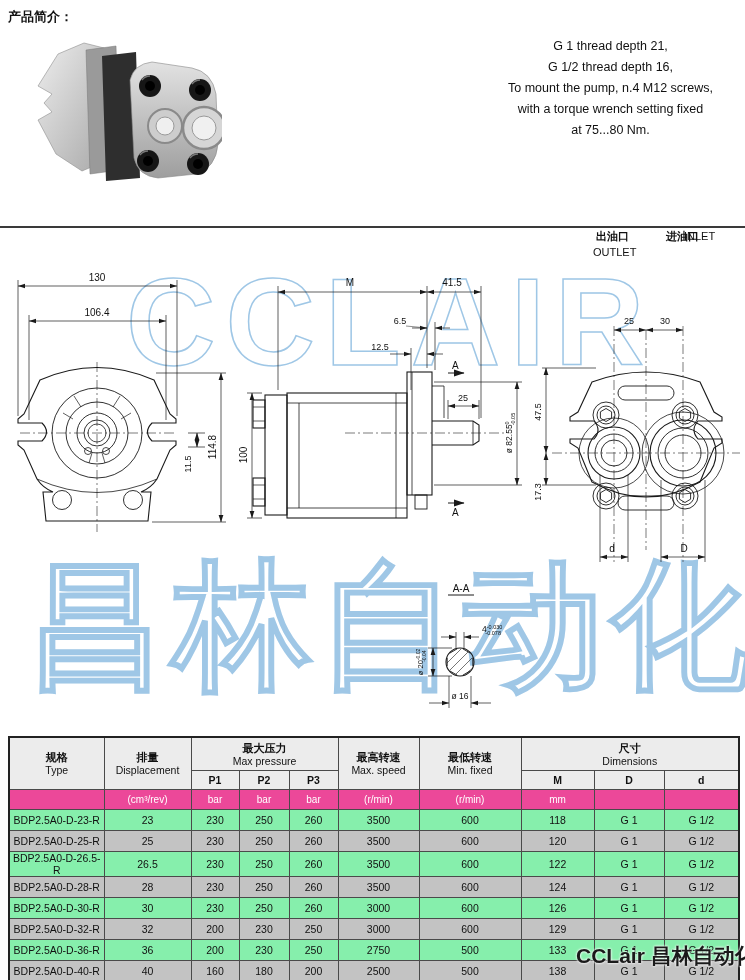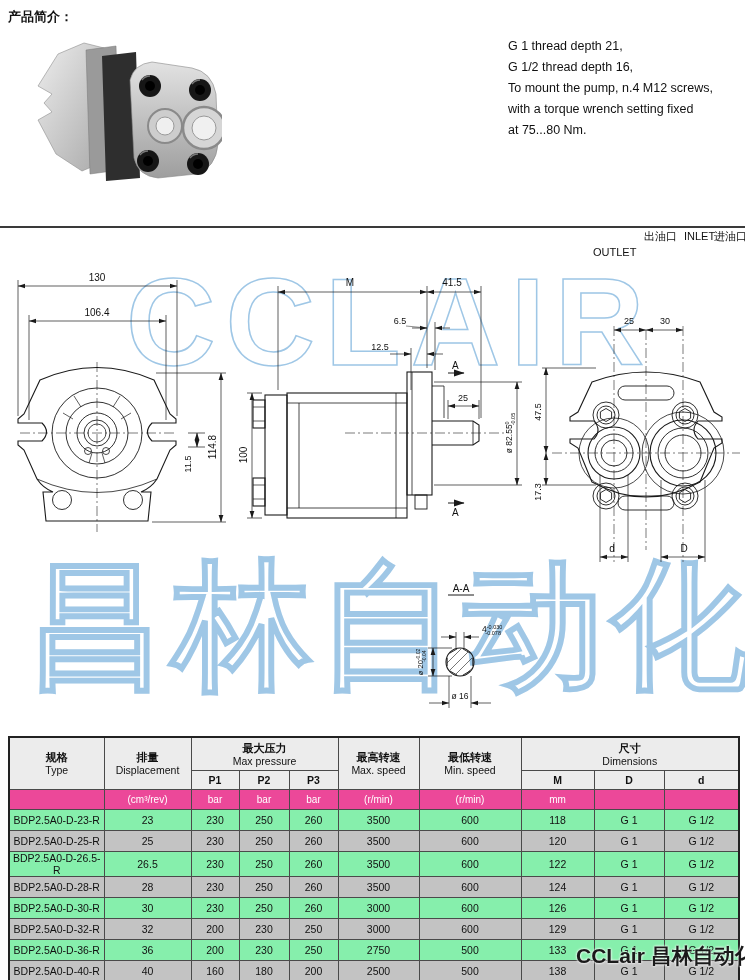--- a/index.html
+++ b/index.html
@@ -3,32 +3,32 @@
 <meta charset="utf-8">
 <style>
   html,body{margin:0;padding:0;background:#fff;}
   #page{position:relative;width:745px;height:980px;background:#ffffff;overflow:hidden;
         font-family:"Liberation Sans",sans-serif;color:#111;}
   
   .section-label{position:absolute;left:8px;top:8px;font-size:13px;font-weight:bold;z-index:3;}
   .photo{position:absolute;left:22px;top:28px;z-index:2;}
   .notes{position:absolute;z-index:3;font-size:12.5px;line-height:21px;white-space:nowrap;}
   .notes-cn{left:278px;top:34px;}
-  .notes-en{left:508px;top:36px;}
+  .notes-en{left:508px;top:36px;text-align:center;}
   .divider{position:absolute;left:0;top:226px;width:745px;height:2px;background:#3a3a3a;z-index:3;}
   
   .wm{position:absolute;font-weight:bold;color:transparent;-webkit-text-stroke:1.5px #9fc7e6;
       white-space:nowrap;z-index:1;letter-spacing:10px;line-height:1;}
   .wm-brand{left:126px;top:252px;font-size:124px;margin-top:8px;}
   .wm-company{left:26px;top:556px;font-size:140px;letter-spacing:6px;}
   
   svg.cad{position:absolute;left:0;top:0;z-index:2;}
   svg text{font-family:"Liberation Sans",sans-serif;fill:#111;stroke:none;}
   .port-label{position:absolute;z-index:3;font-size:11px;white-space:nowrap;}
-  .port-label.cn{font-weight:normal;margin-left:48px;}
+  .port-label.cn{font-weight:bold;}
   
   .spec-wrap{position:absolute;left:8px;top:736px;width:730px;z-index:3;}
   table.spec{border-collapse:collapse;table-layout:fixed;width:730px;border:2px solid #222;}
   table.spec td,table.spec th{border:1px solid #4a4a4a;text-align:center;vertical-align:middle;
       padding:0;font-size:10.5px;overflow:hidden;}
   th .cn{font-weight:bold;font-size:11px;display:block;line-height:14px;}
   th .en{font-weight:normal;font-size:10.5px;display:block;line-height:13px;}
   tr.hdr1 th{background:#ececec;height:32px;}
   tr.hdr2 th{background:#ececec;height:18px;font-weight:bold;}
   tr.units td{background:#ec4899;color:#fff;height:19px;font-size:10px;}
@@ -335,21 +335,21 @@
         <th colspan="3">
               <span class="cn">最大压力</span>
               <span class="en">Max pressure</span>
             </th>
         <th rowspan="2">
               <span class="cn">最高转速</span>
               <span class="en">Max. speed</span>
             </th>
         <th rowspan="2">
               <span class="cn">最低转速</span>
-              <span class="en">Min. speed</span>
+              <span class="en">Min. fixed</span>
             </th>
         <th colspan="3">
               <span class="cn">尺寸</span>
               <span class="en">Dimensions</span>
             </th>
       </tr>
       <tr class="hdr2">
         <th>P1</th>
         <th>P2</th>
         <th>P3</th>

